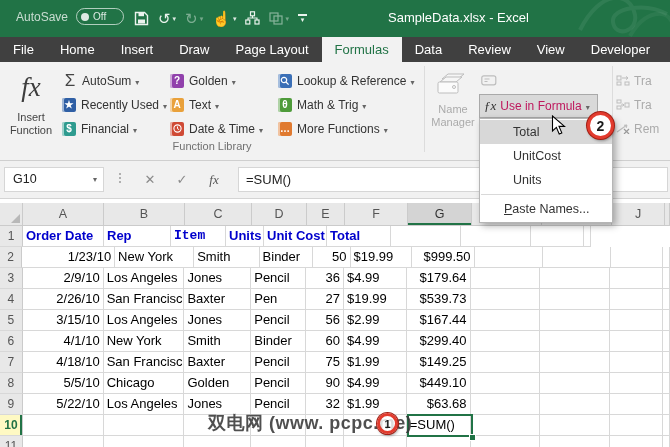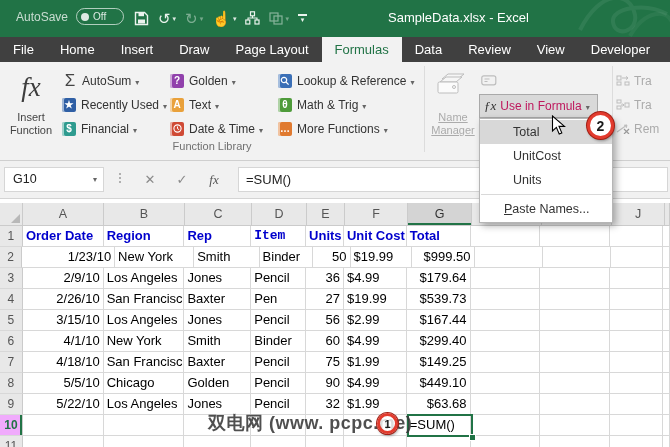--- a/index.html
+++ b/index.html
@@ -30,21 +30,21 @@
   .rcol{position:absolute;top:7px;}
   .rbtn{display:flex;align-items:center;height:23px;margin-bottom:1px;white-space:nowrap;}
   .tile{width:14px;height:14px;border-radius:2px;color:#fff;font-size:10px;font-weight:bold;
         display:flex;align-items:center;justify-content:center;margin-right:5px;box-shadow:inset 2px 0 0 rgba(255,255,255,.55);}
   .sigma{font-size:17px;color:#444;width:16px;text-align:center;margin-right:4px;}
   .rlbl{font-size:12px;color:#333;}
   .caret-s::after{content:"▾";font-size:8px;color:#666;margin-left:4px;}
   .grouplbl{position:absolute;left:0;top:78px;width:424px;text-align:center;font-size:11px;color:#707070;}
   .vsep{position:absolute;top:4px;width:1px;height:86px;background:#dcdcdc;}
   .namemgr{position:absolute;left:426px;top:8px;width:54px;text-align:center;color:#ababab;}
-  .namemgr .lbl{font-size:11px;line-height:13px;margin-top:11px;text-decoration:underline;}
+  .namemgr .lbl{font-size:11px;line-height:13px;margin-top:3px;}
   .dn-row{position:absolute;left:481px;top:7px;height:22px;display:flex;align-items:center;white-space:nowrap;color:#ababab;}
   .dn-row .rlbl{color:#ababab;}
   .dn-caret::after{content:"▾";font-size:8px;color:#c4c4c4;margin-left:14px;}
   .uif{position:absolute;left:479px;top:32px;width:119px;height:24px;background:#d9d9d9;border:1px solid #a9a9a9;
        box-sizing:border-box;display:flex;align-items:center;padding-left:4px;white-space:nowrap;}
   .uif .fxs{font-family:"Liberation Serif",serif;font-style:italic;font-size:13px;color:#333;margin-right:4px;}
   .uif .rlbl{color:#be185d;}
   .aud{position:absolute;left:616px;top:7px;}
   .aud .rbtn{color:#ababab;}
   .aud .rlbl{color:#ababab;}
@@ -78,21 +78,21 @@
   .hrow{display:flex;height:23px;}
   .ch{box-sizing:border-box;height:23px;line-height:22px;text-align:center;background:#e8e8e8;
       border-right:1px solid #cbcbcb;border-bottom:1px solid #cbcbcb;font-size:12.5px;color:#555;}
   .ch.sel{background:#d4d4d4;box-shadow:inset 0 -2px 0 #217346;color:#333;}
   .corner{position:relative;}
   .corner::after{content:"";position:absolute;right:2px;bottom:2px;border-style:solid;border-width:0 0 9px 9px;
                  border-color:transparent transparent #b8b8b8 transparent;}
   .grow{display:flex;height:21px;}
   .rh{box-sizing:border-box;width:23px;height:21px;line-height:20px;text-align:center;background:#e8e8e8;
       border-right:1px solid #cbcbcb;border-bottom:1px solid #d8d8d8;font-size:12px;color:#555;}
-  .rh.sel{background:#f0abfc;color:#217346;font-weight:bold;box-shadow:inset -2px 0 0 #217346;}
+  .rh.sel{background:#fef9c3;color:#217346;font-weight:bold;box-shadow:inset -2px 0 0 #217346;}
   .cell{box-sizing:border-box;height:21px;line-height:20px;border-right:1px solid #d8d8d8;border-bottom:1px solid #d8d8d8;
         font-size:13px;color:#000;padding:0 3px;overflow:hidden;white-space:nowrap;}
   .cell.hd{color:#0000cc;font-weight:bold;}
   .cell.ar{text-align:right;}
   .activebox{position:absolute;left:407px;top:414px;width:66px;height:23px;border:2px solid #217346;box-sizing:border-box;z-index:4;}
   .fillhandle{position:absolute;left:469px;top:434px;width:5px;height:5px;background:#217346;border:1px solid #fff;z-index:5;}
   .wmark{position:absolute;left:208px;top:411px;font-size:18px;font-weight:600;color:rgba(55,55,55,.88);
          white-space:nowrap;z-index:5;letter-spacing:.5px;}
 </style>
 </head>
@@ -319,21 +319,20 @@
         <div class="ch sel" style="width: 64px;">G</div>
         <div class="ch" style="width: 70px;">H</div>
         <div class="ch" style="width: 70px;">I</div>
         <div class="ch" style="width: 53px;">J</div>
         <div class="ch" style="width: 5px;"></div>
       </div>
     <div id="gbody">
         <div class="grow">
           <div class="rh">1</div>
           <div class="cell hd" style="width: 81px;">Order Date</div>
-          <div class="cell hd" style="width: 81px;">Region</div>
           <div class="cell hd" style="width: 67px;">Rep</div>
           <div class="cell hd" style="width: 55px; font-family: Liberation Mono, monospace;">Item</div>
           <div class="cell hd" style="width: 38px;">Units</div>
           <div class="cell hd" style="width: 63px;">Unit Cost</div>
           <div class="cell hd" style="width: 64px;">Total</div>
           <div class="cell" style="width: 70px;"></div>
           <div class="cell" style="width: 70px;"></div>
           <div class="cell" style="width: 53px;"></div>
           <div class="cell" style="width: 5px;"></div>
         </div>

